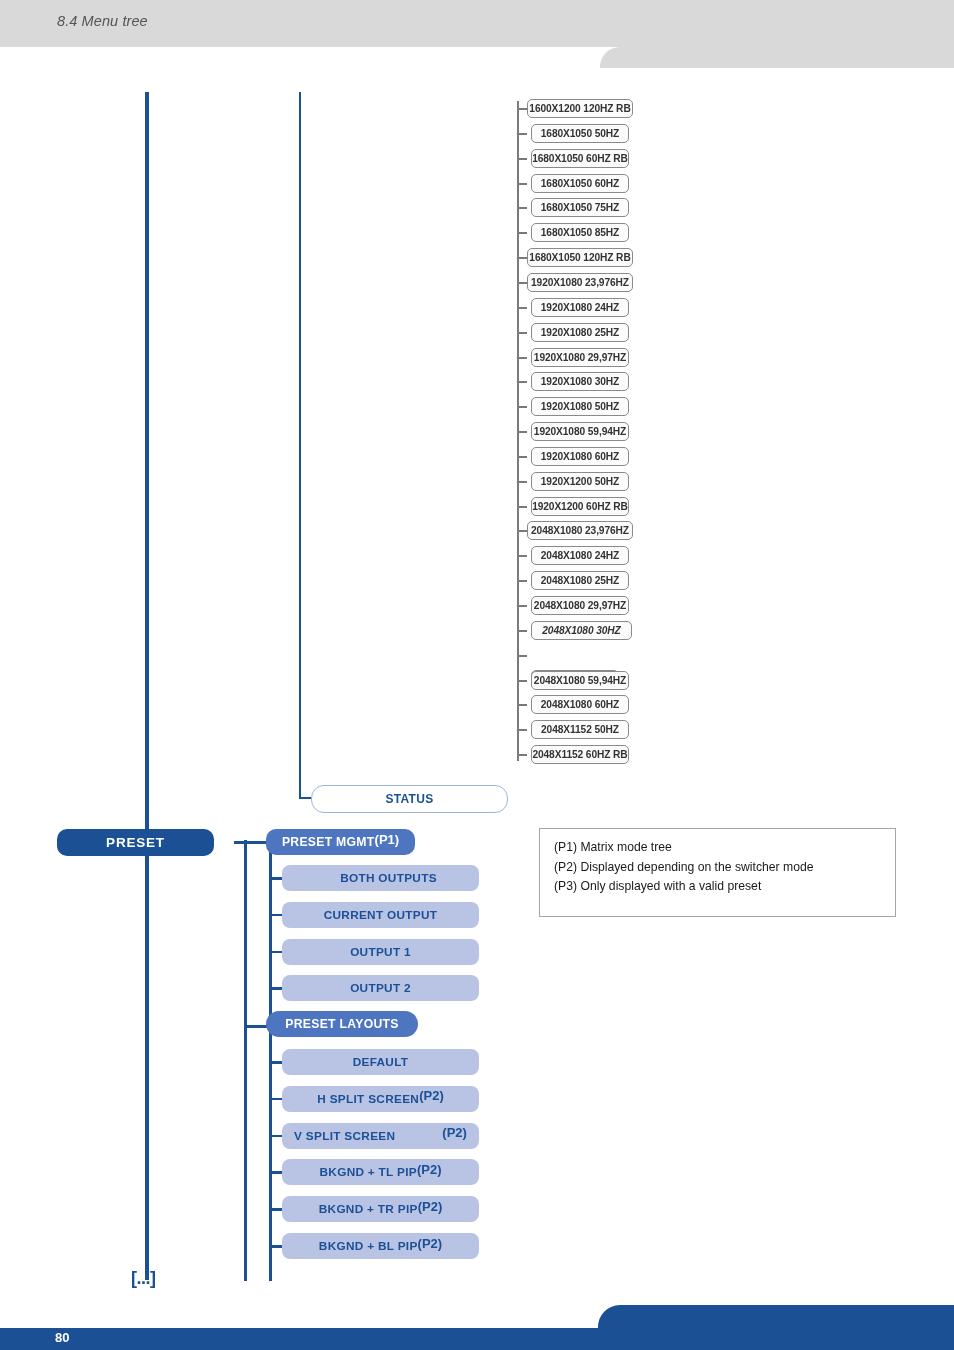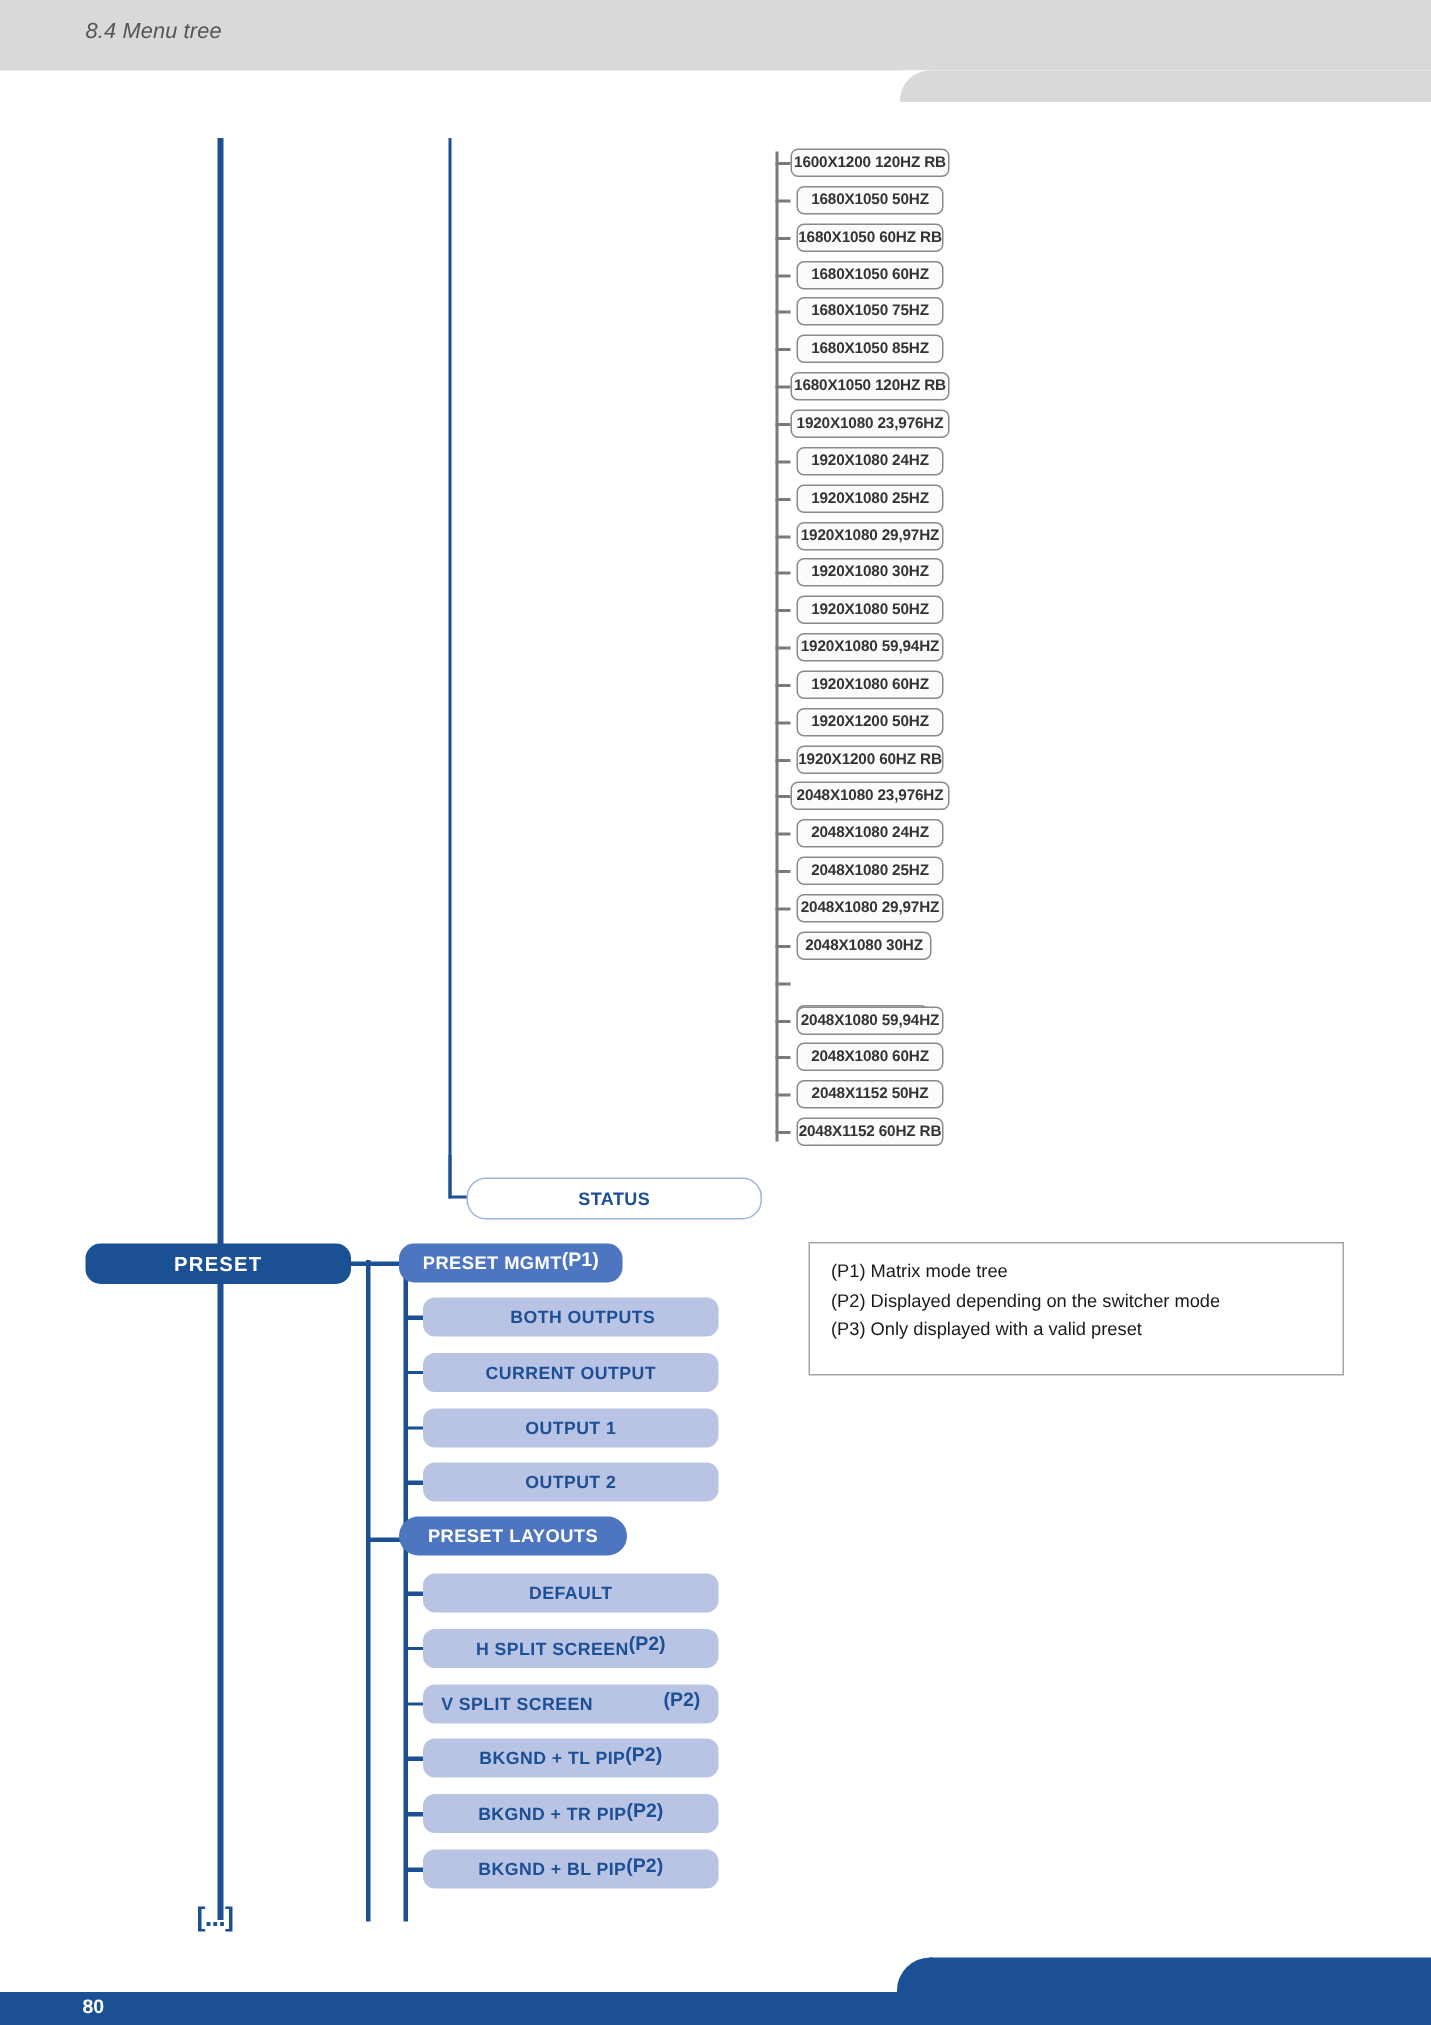--- a/index.html
+++ b/index.html
@@ -289,21 +289,21 @@
       <div class="res-item" style="top: 571.15px;">
         <div class="res-tick"></div>
         <div class="res-box" style="width: 98px; left: 4px;">2048X1080 25HZ</div>
       </div>
       <div class="res-item" style="top: 596px;">
         <div class="res-tick"></div>
         <div class="res-box" style="width: 98px; left: 4px;">2048X1080 29,97HZ</div>
       </div>
       <div class="res-item" style="top: 620.85px;">
         <div class="res-tick"></div>
-        <div class="res-box" style="width: 90px; left: 4px;">2048X1080 30HZ</div>
+        <div class="res-box" style="width: 101px; left: 4px; font-style: italic;">2048X1080 30HZ</div>
       </div>
       <div class="res-item" style="top: 645.7px;">
         <div class="res-tick"></div>
         <div class="res-box" style="width: 88px; left: 4px; margin-top: 24px;">2048X1080 50HZ</div>
       </div>
       <div class="res-item" style="top: 670.55px;">
         <div class="res-tick"></div>
         <div class="res-box" style="width: 98px; left: 4px;">2048X1080 59,94HZ</div>
       </div>
       <div class="res-item" style="top: 695.4px;">
@@ -317,21 +317,21 @@
       <div class="res-item" style="top: 745.1px;">
         <div class="res-tick"></div>
         <div class="res-box" style="width: 98px; left: 4px;">2048X1152 60HZ RB</div>
       </div>
     </div>
 
   <div class="vline status-elbow-v"></div>
   <div class="hline status-elbow-h"></div>
   <div class="status-box">STATUS</div>
 
-  <div class="node node-l1" style="left:57px; top:829px; width:177px; height:27px;justify-content:center;">
+  <div class="node node-l1" style="left:57px; top:829px; width:157px; height:27px;justify-content:center;">
     <span>PRESET</span>
   </div>
 
   <div class="hline" style="left:234px; top:841px; width:44px; height:2.5px;"></div>
 
   <div class="node node-l2" style="left:266px; top:829px; width:149px; height:26px;">
     <span>PRESET MGMT</span>
       <span class="sup">(P1)</span>
   </div>
 

